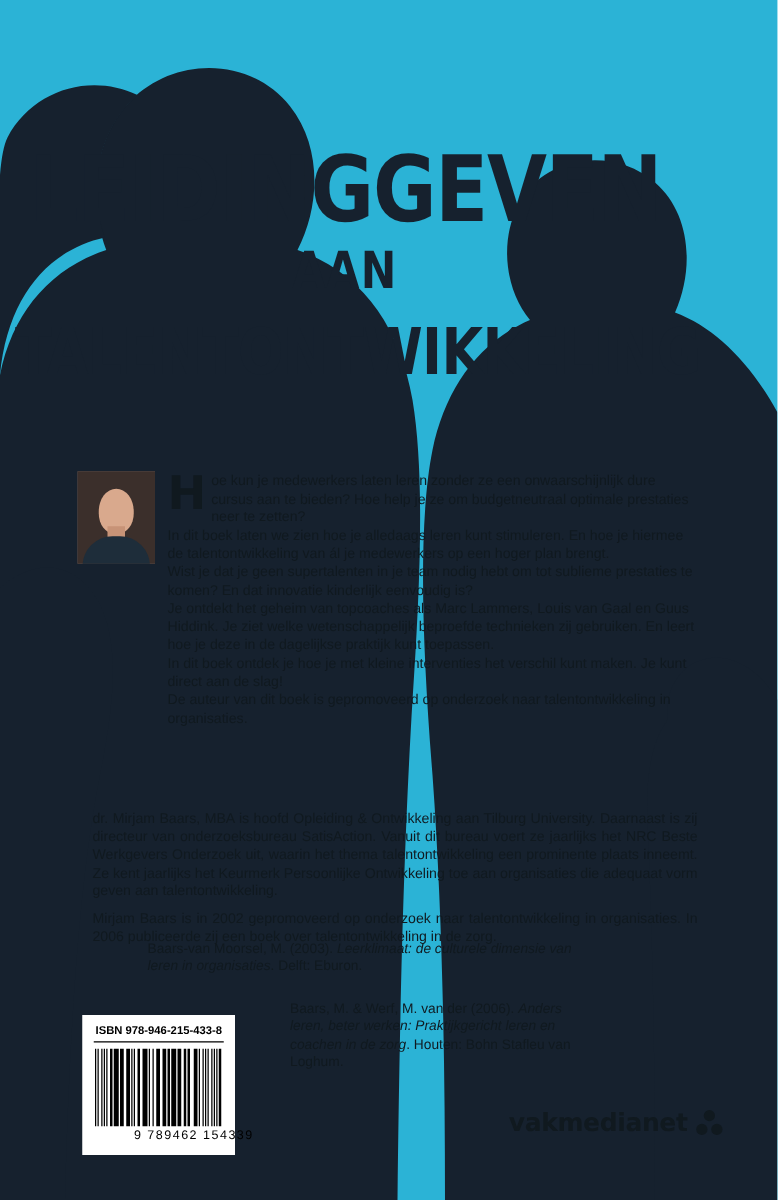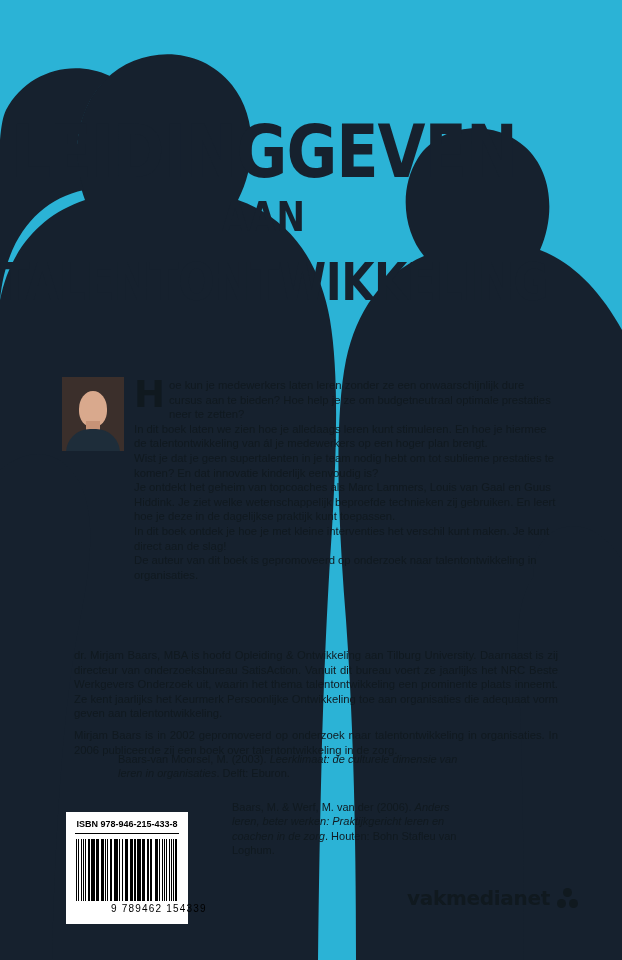--- a/index.html
+++ b/index.html
@@ -22,21 +22,21 @@
     left: 0;
     top: 0;
     width: 622px;
     height: 960px;
     pointer-events: none;
   }
 
   
   .title-block {
     position: absolute;
-    left: 0;
+    left: 12px;
     top: 118px;
     width: 528px;
     text-align: center;
     z-index: 5;
   }
   .title-main {
     font-family: "DejaVu Sans", sans-serif;
     font-weight: bold;
     font-size: 62px;
     letter-spacing: -1px;
@@ -187,26 +187,25 @@
     position: absolute;
     left: 9px; top: 26px;
     width: 102px; height: 62px;
     display: flex;
     align-items: flex-end;
   }
   .bar { background: #000; height: 100%; }
   .barcode-digits {
     position: absolute;
     left: 0; top: 90px; width: 136px;
-    text-align: left;
+    text-align: right;
     font-size: 10px;
     letter-spacing: 1.2px;
     color: #000;
     font-family: "Liberation Sans", sans-serif;
-    padding-left: 44px;
   }
 
   
   .publisher {
     position: absolute;
     right: 44px;
     top: 886px;
     z-index: 7;
     display: flex;
     align-items: center;

